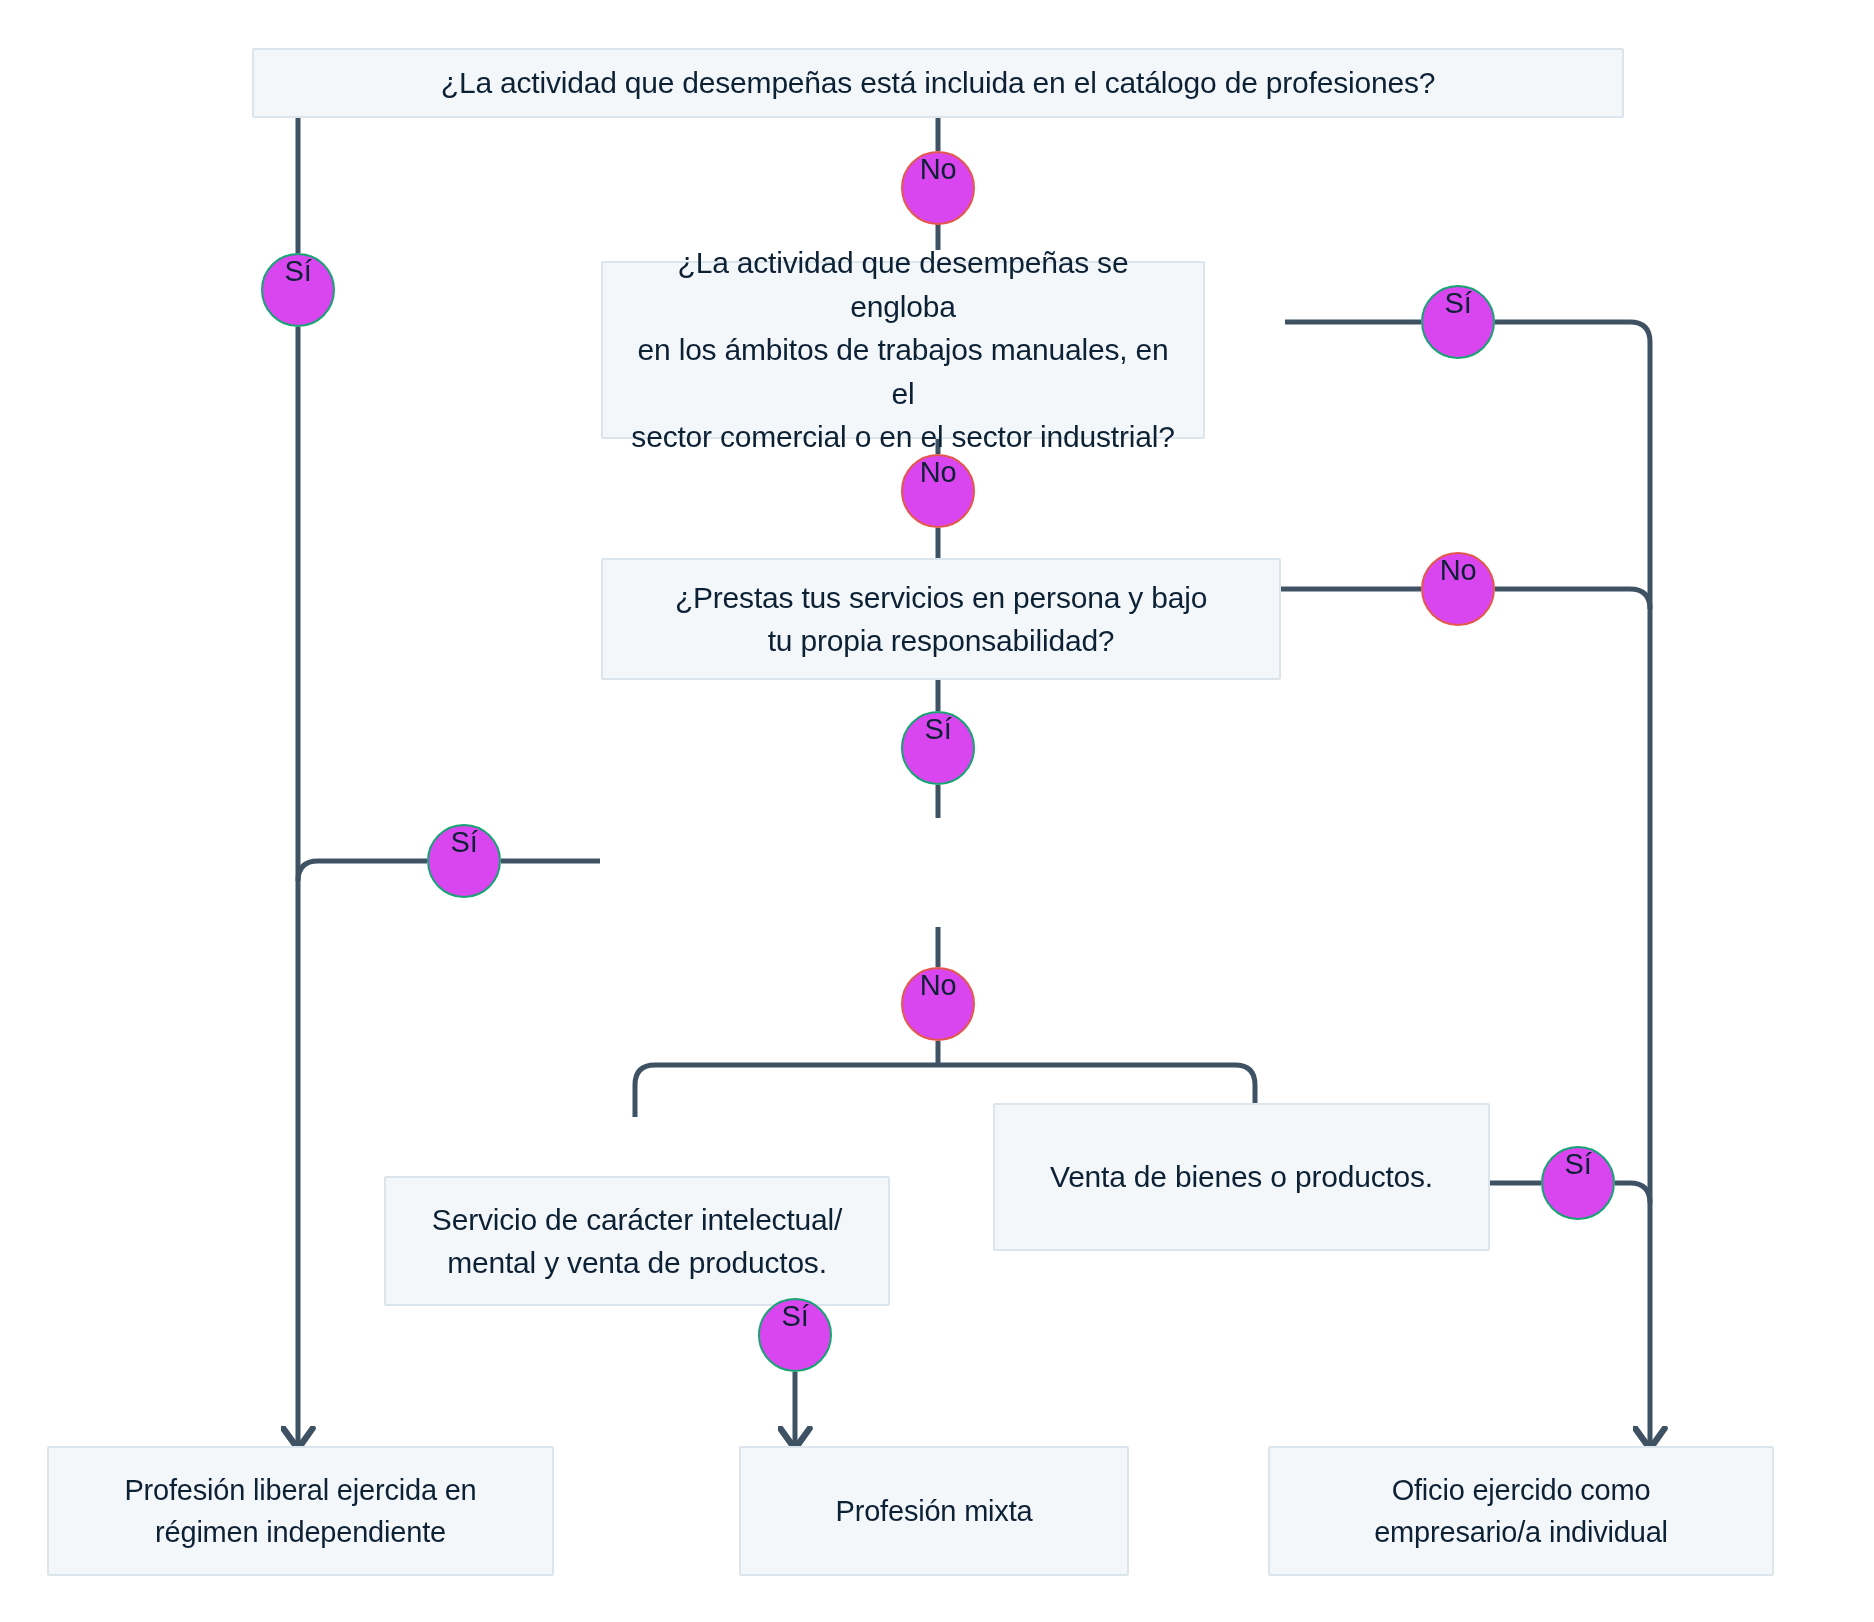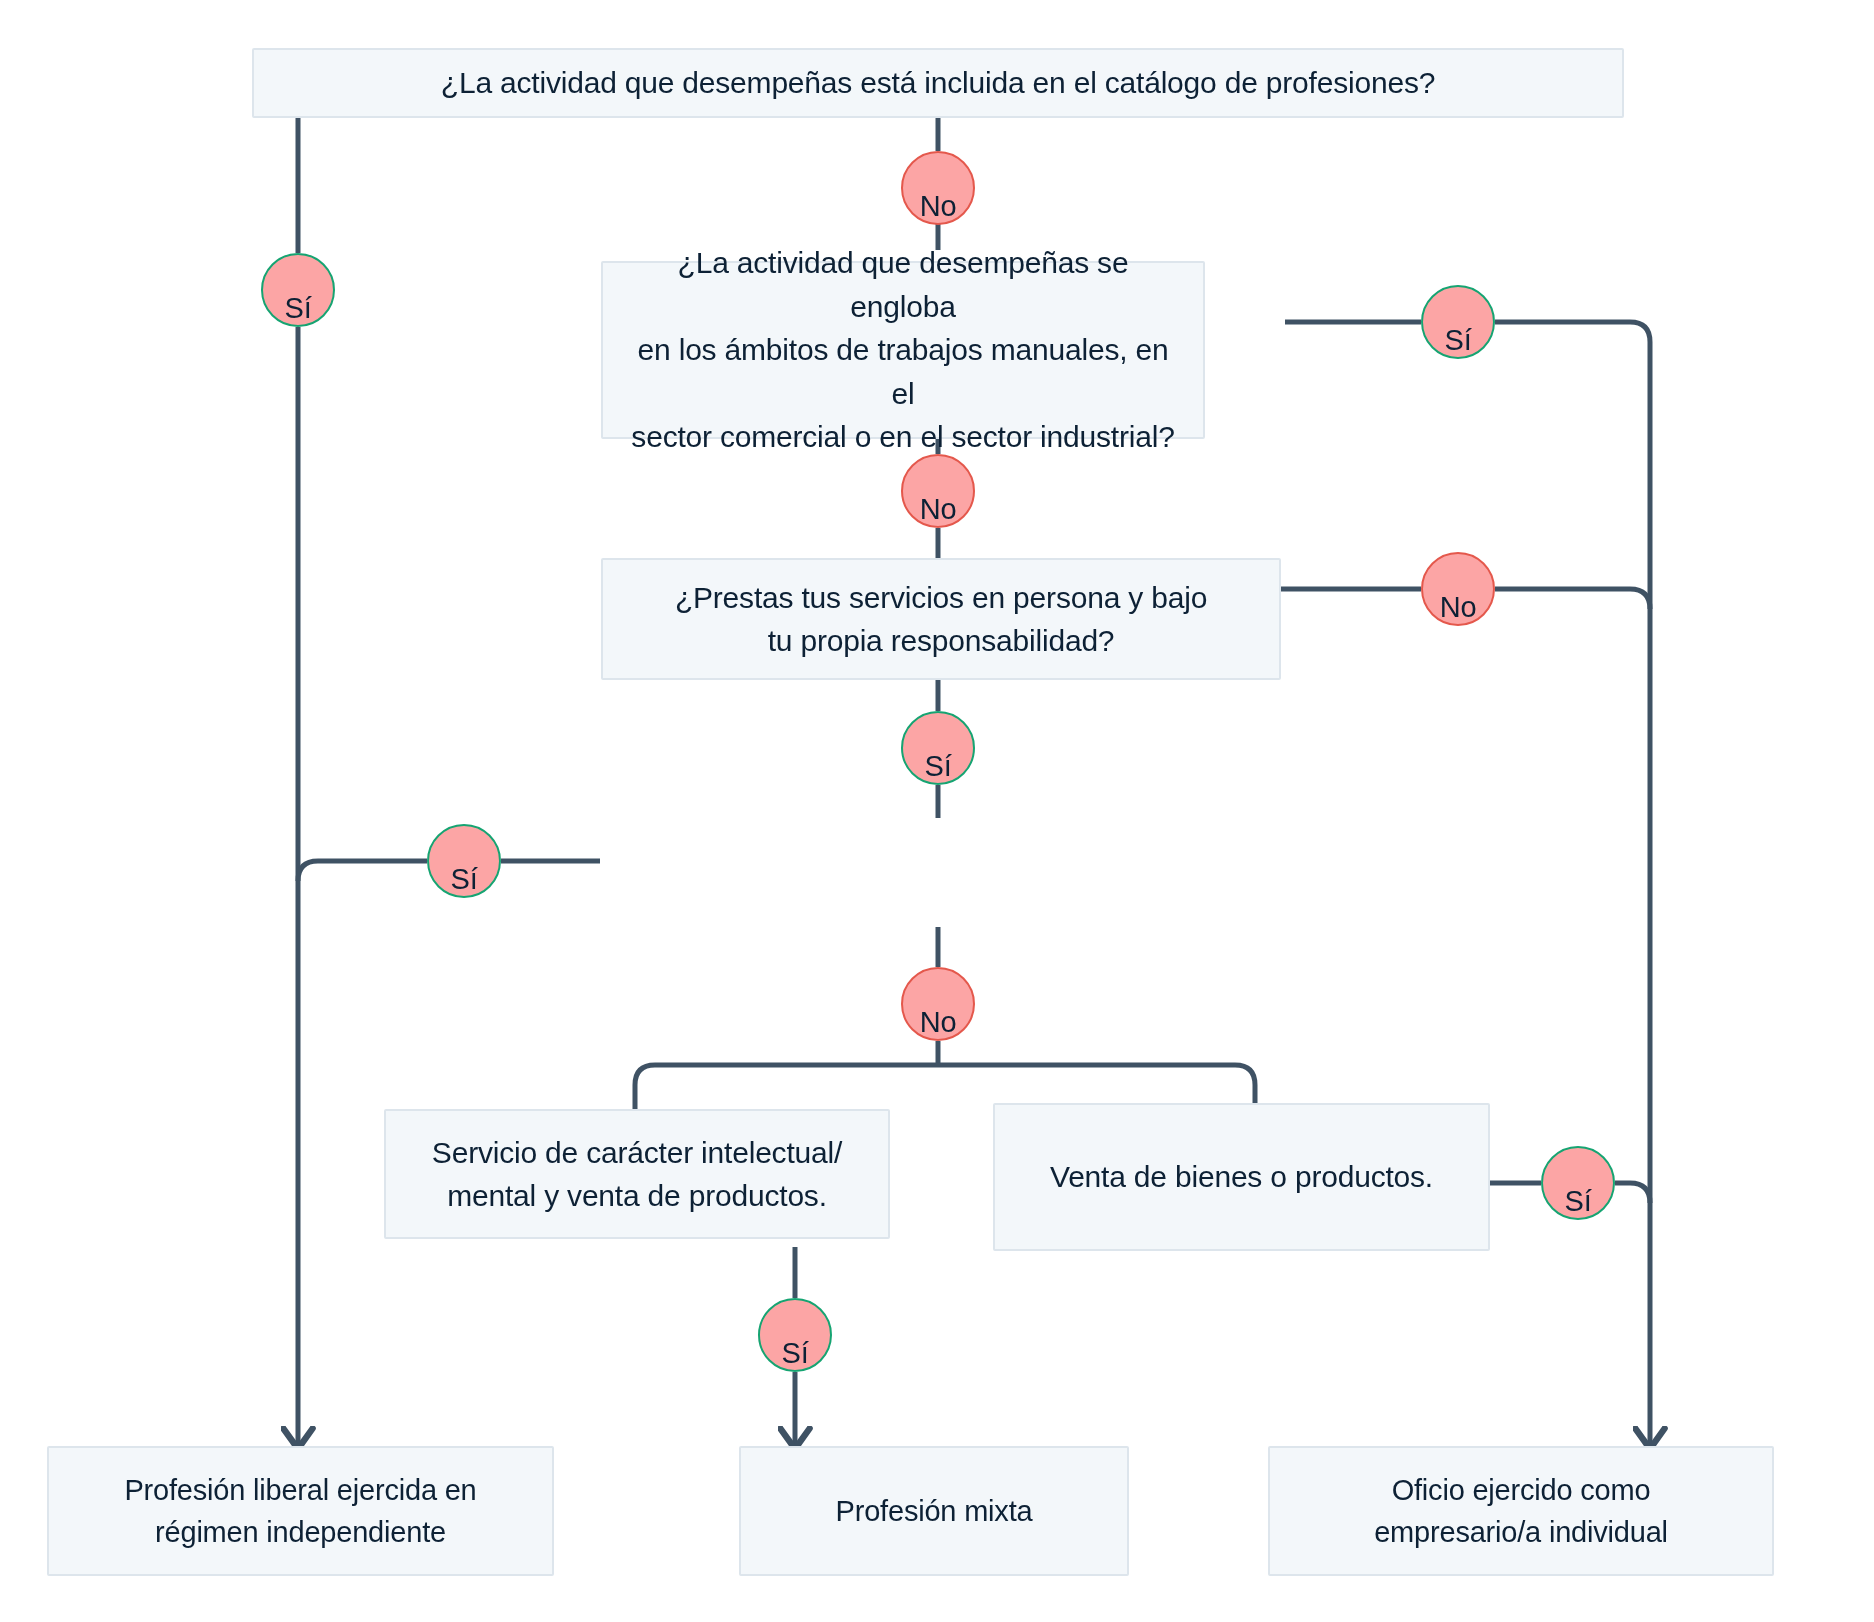--- a/index.html
+++ b/index.html
@@ -46,23 +46,23 @@
   .node .txt {
     display: block;
     white-space: pre-line;
   }
   .badge {
     position: absolute;
     box-sizing: border-box;
     width: 74px;
     height: 74px;
     border-radius: 50%;
-    background: #fca5a5;
+    background: #d946ef;
     display: flex;
-    align-items: flex-end;
+    align-items: flex-start;
     justify-content: center;
     font-size: 29px;
     color: #0d2135;
     letter-spacing: -0.2px;
   }
   .badge.yes { border: 2.5px solid #16a472; }
   .badge.no  { border: 2.5px solid #e4584c; }
 </style>
 </head>
 <body>
@@ -120,21 +120,21 @@
 en los ámbitos de trabajos manuales, en el
 sector comercial o en el sector industrial?</span>
   </div>
 
   <div class="node" style="left:601px; top:558px; width:680px; height:122px;">
     <span class="txt">¿Prestas tus servicios en persona y bajo
 tu propia responsabilidad?</span>
   </div>
 
 
-  <div class="node" style="left:384px; top:1109px; width:506px; height:130px;">
+  <div class="node" style="left:384px; top:1176px; width:506px; height:130px;">
     <span class="txt">Servicio de carácter intelectual/
 mental y venta de productos.</span>
   </div>
 
   <div class="node" style="left:993px; top:1059px; width:497px; height:148px;margin-top:44px;">
     <span class="txt">Venta de bienes o productos.</span>
   </div>
 
   <div class="node terminal" style="left:739px; top:1446px; width:390px; height:130px;">
     <span class="txt">Profesión mixta</span>

